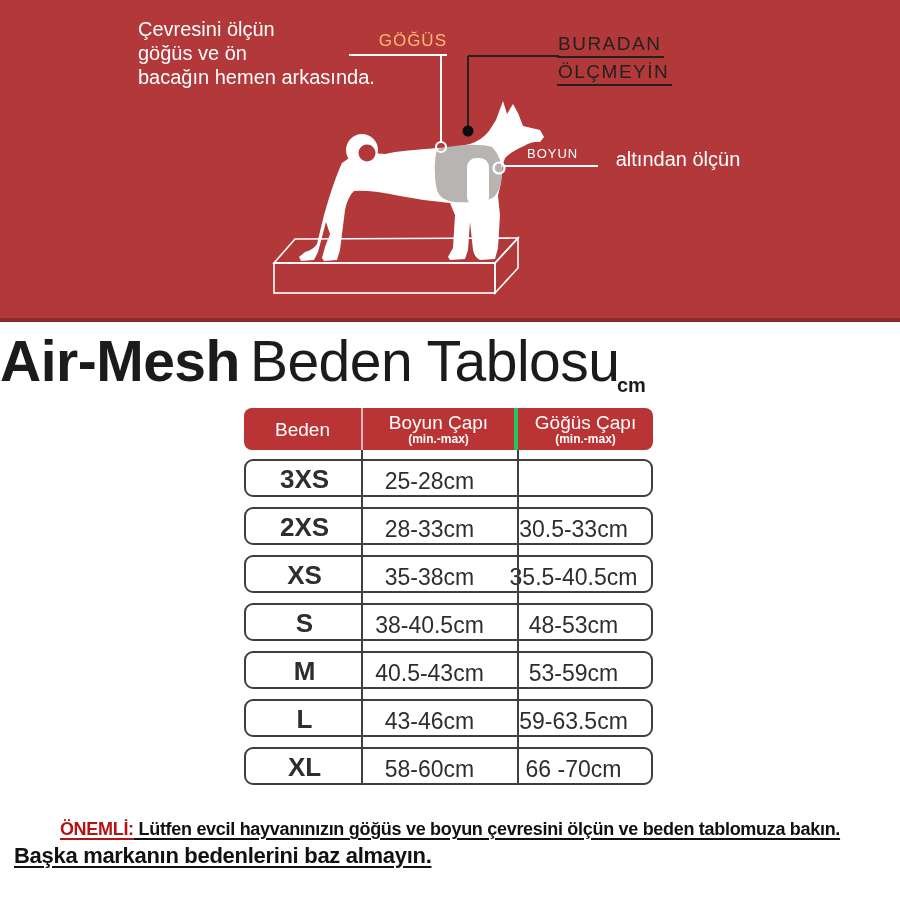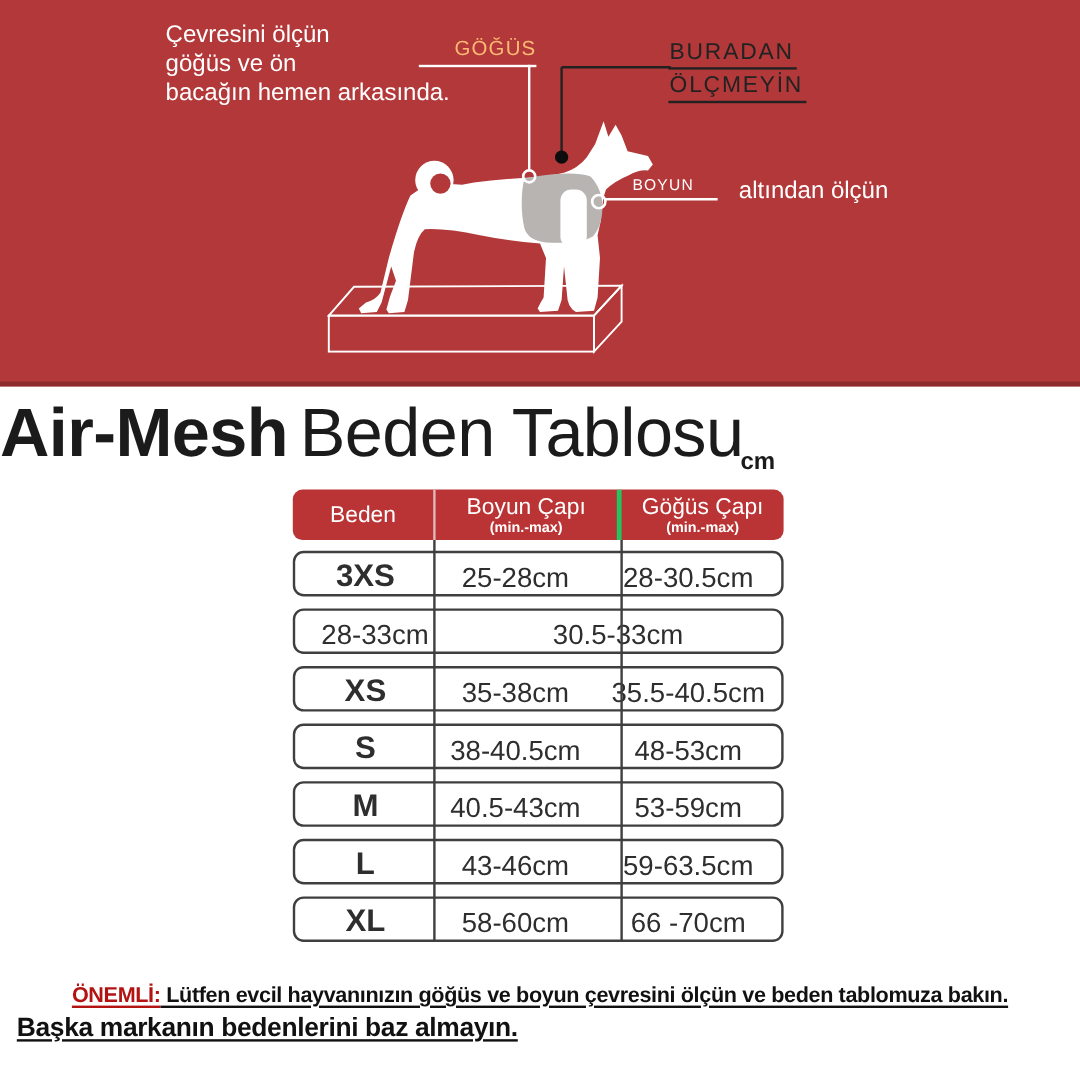--- a/index.html
+++ b/index.html
@@ -148,23 +148,23 @@
       <div class="th th-chest">
         <span class="th-main">Göğüs Çapı</span>
         <span class="th-sub">(min.-max)</span>
       </div>
     </div>
 
     <div class="rows">
       <div class="row">
         <div class="cell cell-size">3XS</div>
         <div class="cell cell-neck">25-28cm</div>
-        <div class="cell cell-chest">28-30.5cm</div>
-      </div>
-      <div class="row">
+      </div>
+      <div class="row">
+        <div class="cell cell-size">2XS</div>
         <div class="cell cell-neck">28-33cm</div>
         <div class="cell cell-chest">30.5-33cm</div>
       </div>
       <div class="row">
         <div class="cell cell-size">XS</div>
         <div class="cell cell-neck">35-38cm</div>
         <div class="cell cell-chest">35.5-40.5cm</div>
       </div>
       <div class="row">
         <div class="cell cell-size">S</div>

